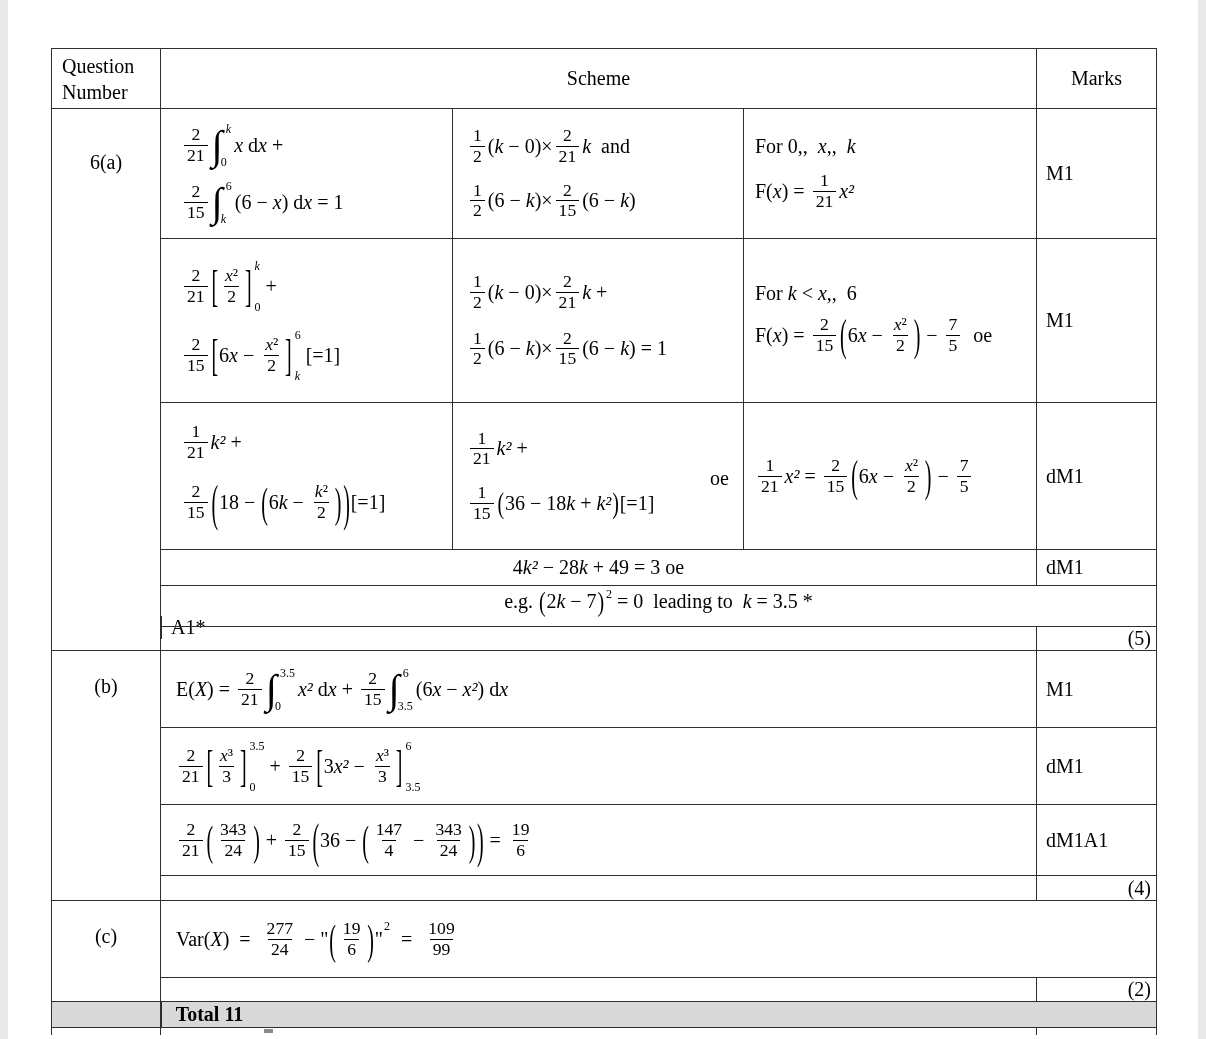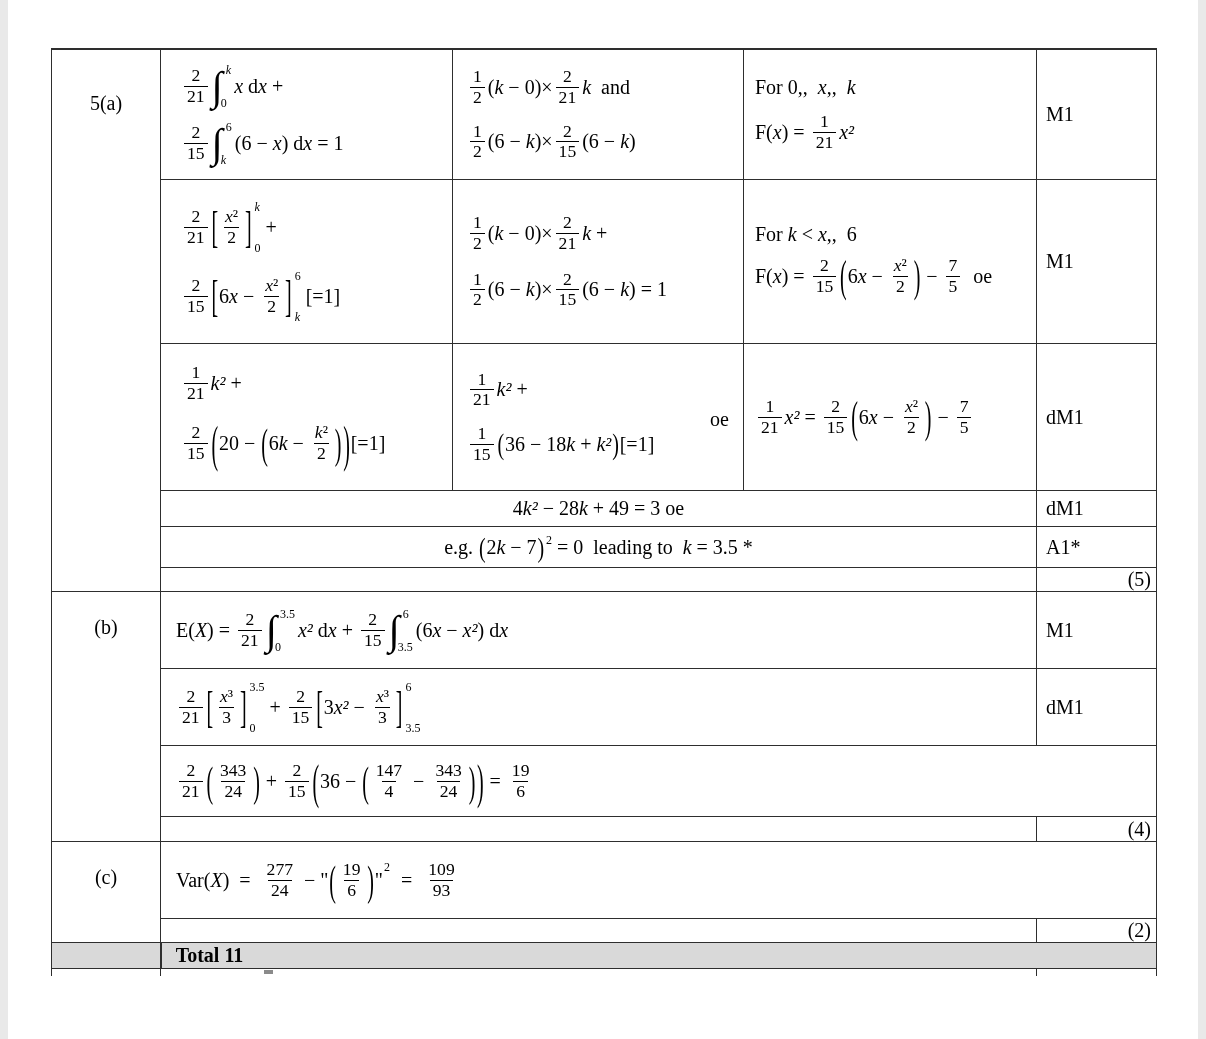--- a/index.html
+++ b/index.html
@@ -68,25 +68,30 @@
   .ps{flex:1;position:relative;}
   .pm{width:120px;border-left:1.4px solid var(--grid);}
   .fragment{position:absolute;left:103px;top:1px;width:9px;height:4px;background:#8a8a8a;}
 </style>
 </head>
 <body>
 
 <div class="viewport">
   <div class="page">
     <div class="tablewrap">
+      <div class="hrow">
+        <div class="hq">Question Number</div>
+        <div class="hs">Scheme</div>
+        <div class="hm">Marks</div>
+      </div>
 
       <div id="tbody">
           <div class="block">
             <div class="qcell">
-              <span style="padding-top: 42px;">5(a)</span>
+              <span style="padding-top: 42px;">6(a)</span>
             </div>
             <div class="rowswrap">
               <div class="trow" style="height: 129px;">
                 <div class="scheme">
                   <div class="sub s0 br" style="row-gap: 12px;">
                     <div class="ml">
                       <span class="frac">
                         <span class="fn">2</span>
                         <span class="fd">21</span>
                       </span>
@@ -323,21 +328,21 @@
                     <div class="ml">
                       <span class="frac">
                         <span class="fn">2</span>
                         <span class="fd">15</span>
                       </span>
                       <span class="grp">
                         <span class="dl" style="height:2.8em">
                           <span style="transform:scaleY(2.55)">(</span>
                         </span>
                         <span class="gb">
-                          <span class="tk">20 − </span>
+                          <span class="tk">18 − </span>
                           <span class="grp">
                             <span class="dl" style="height:2.3em">
                               <span style="transform:scaleY(2.09)">(</span>
                             </span>
                             <span class="gb">
                               <span class="tk">6</span>
                               <span class="tk it">k</span>
                               <span class="tk"> − </span>
                               <span class="frac">
                                 <span class="fn"><i>k</i>²</span>
@@ -432,21 +437,21 @@
                   <div class="ml">
                     <span class="tk">4</span>
                     <span class="tk it">k²</span>
                     <span class="tk"> − 28</span>
                     <span class="tk it">k</span>
                     <span class="tk"> + 49 = 3 oe</span>
                   </div>
                 </div>
                 <div class="mcell">dM1</div>
               </div>
-              <div class="trow bt" style="height: 41px;">
+              <div class="trow bt" style="height: 41px; flex-direction: column;">
                 <div class="scheme center">
                   <div class="ml">
                     <span class="tk">e.g. </span>
                     <span class="grp">
                       <span class="dl" style="height:1.5em">
                         <span style="transform:scaleY(1.36)">(</span>
                       </span>
                       <span class="gb">
                         <span class="tk">2</span>
                         <span class="tk it">k</span>
@@ -628,20 +633,21 @@
                         <span style="transform:scaleY(2.45)">)</span>
                       </span>
                     </span>
                     <span class="tk"> = </span>
                     <span class="frac">
                       <span class="fn">19</span>
                       <span class="fd">6</span>
                     </span>
                   </div>
                 </div>
+                <div class="mcell">dM1A1</div>
               </div>
               <div class="trow bt" style="height: 25px;">
                 <div class="scheme"></div>
                 <div class="mcell right">(4)</div>
               </div>
             </div>
           </div>
           <div class="block">
             <div class="qcell">
               <span style="padding-top: 24px;">(c)</span>
@@ -670,21 +676,21 @@
                       </span>
                       <span class="dl" style="height:2.3em">
                         <span style="transform:scaleY(2.09)">)</span>
                       </span>
                     </span>
                     <span class="tk">"</span>
                     <span class="sp2">2</span>
                     <span class="tk">  =  </span>
                     <span class="frac">
                       <span class="fn">109</span>
-                      <span class="fd">93</span>
+                      <span class="fd">99</span>
                     </span>
                   </div>
                 </div>
               </div>
               <div class="trow bt" style="height: 24px;">
                 <div class="scheme"></div>
                 <div class="mcell right">(2)</div>
               </div>
             </div>
           </div>

